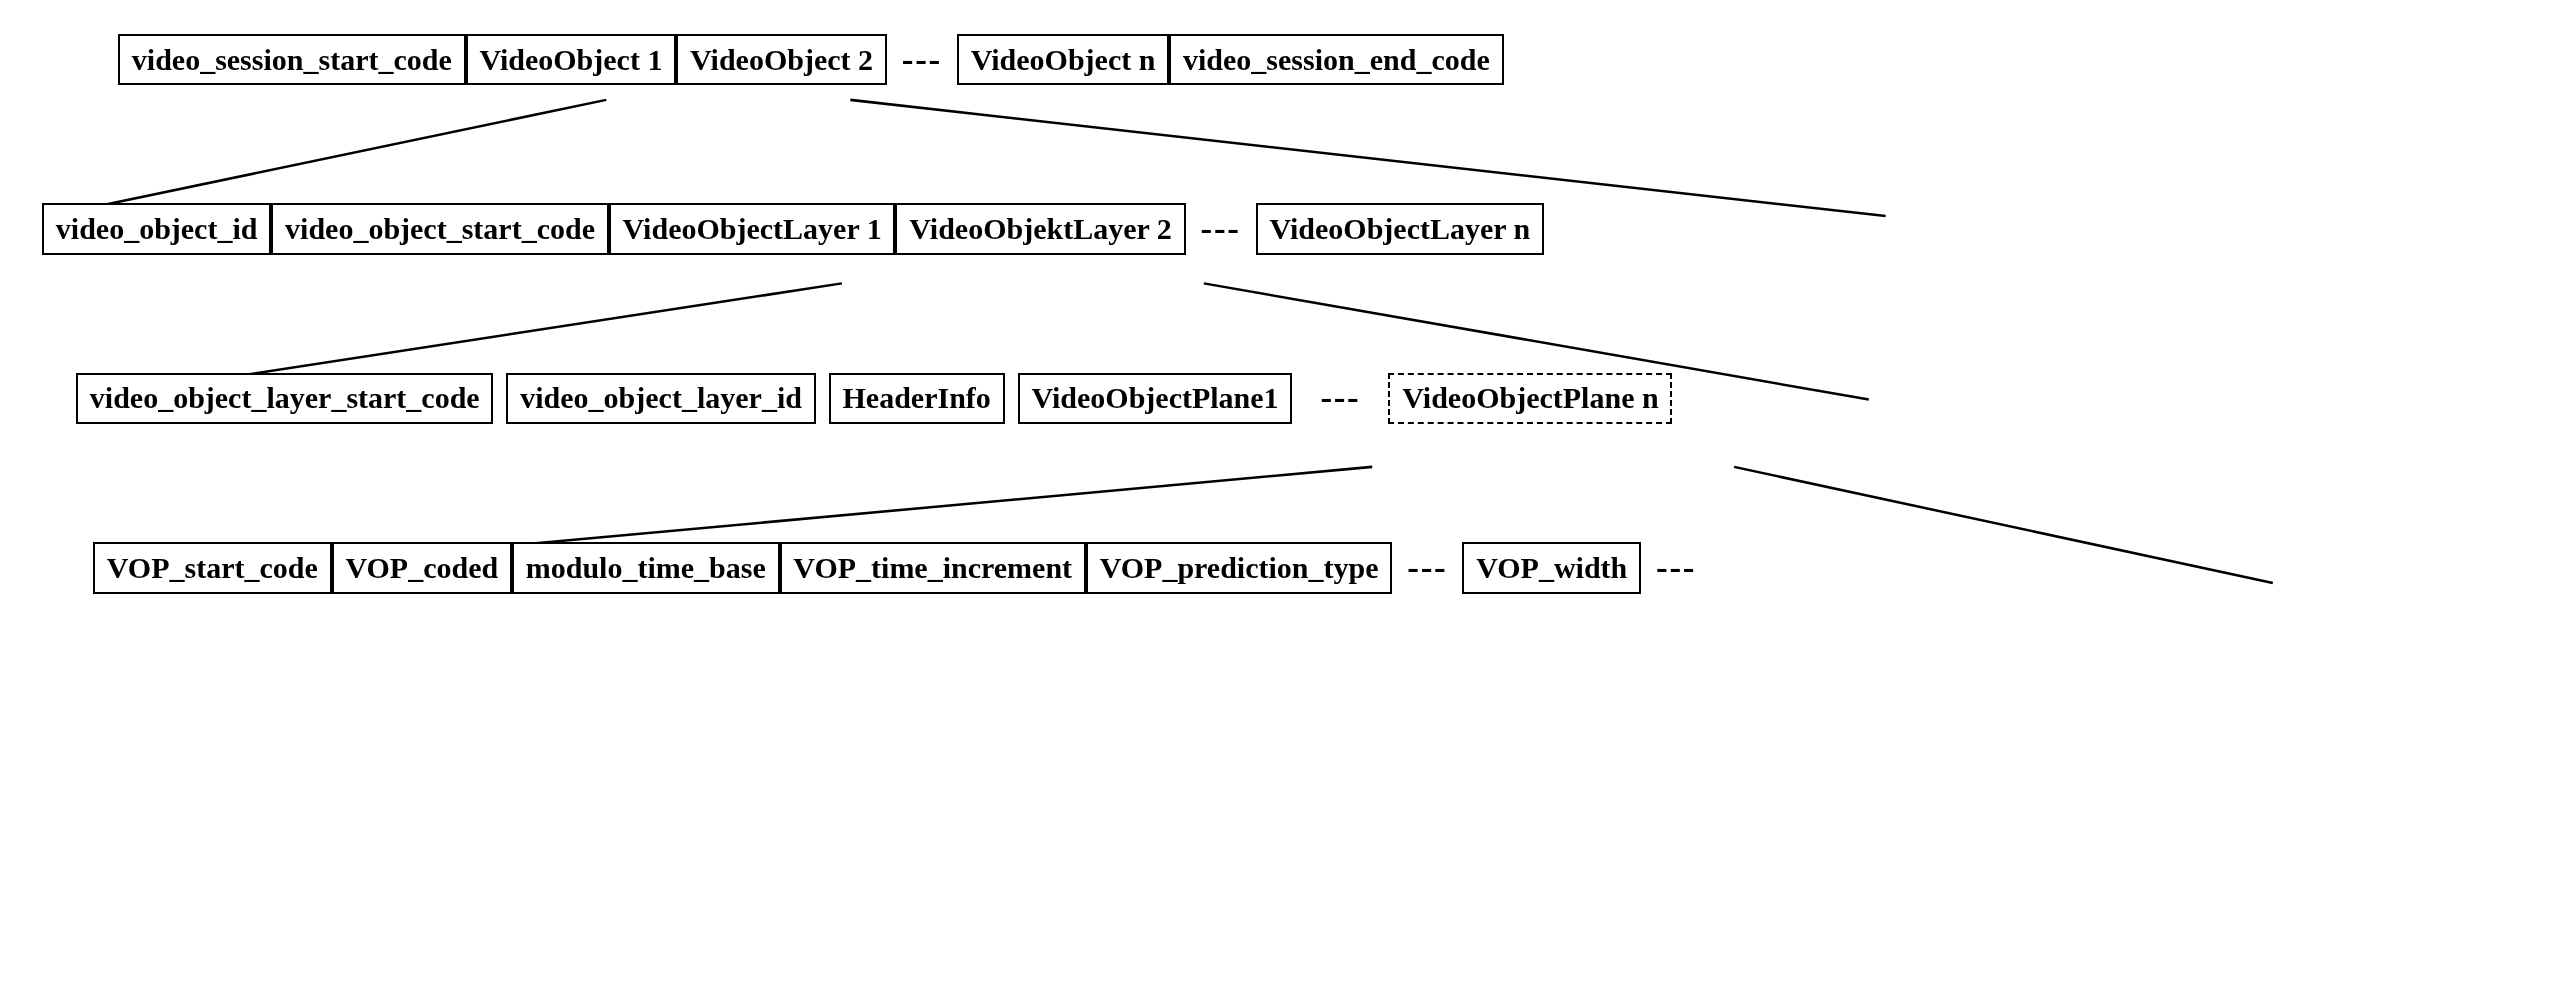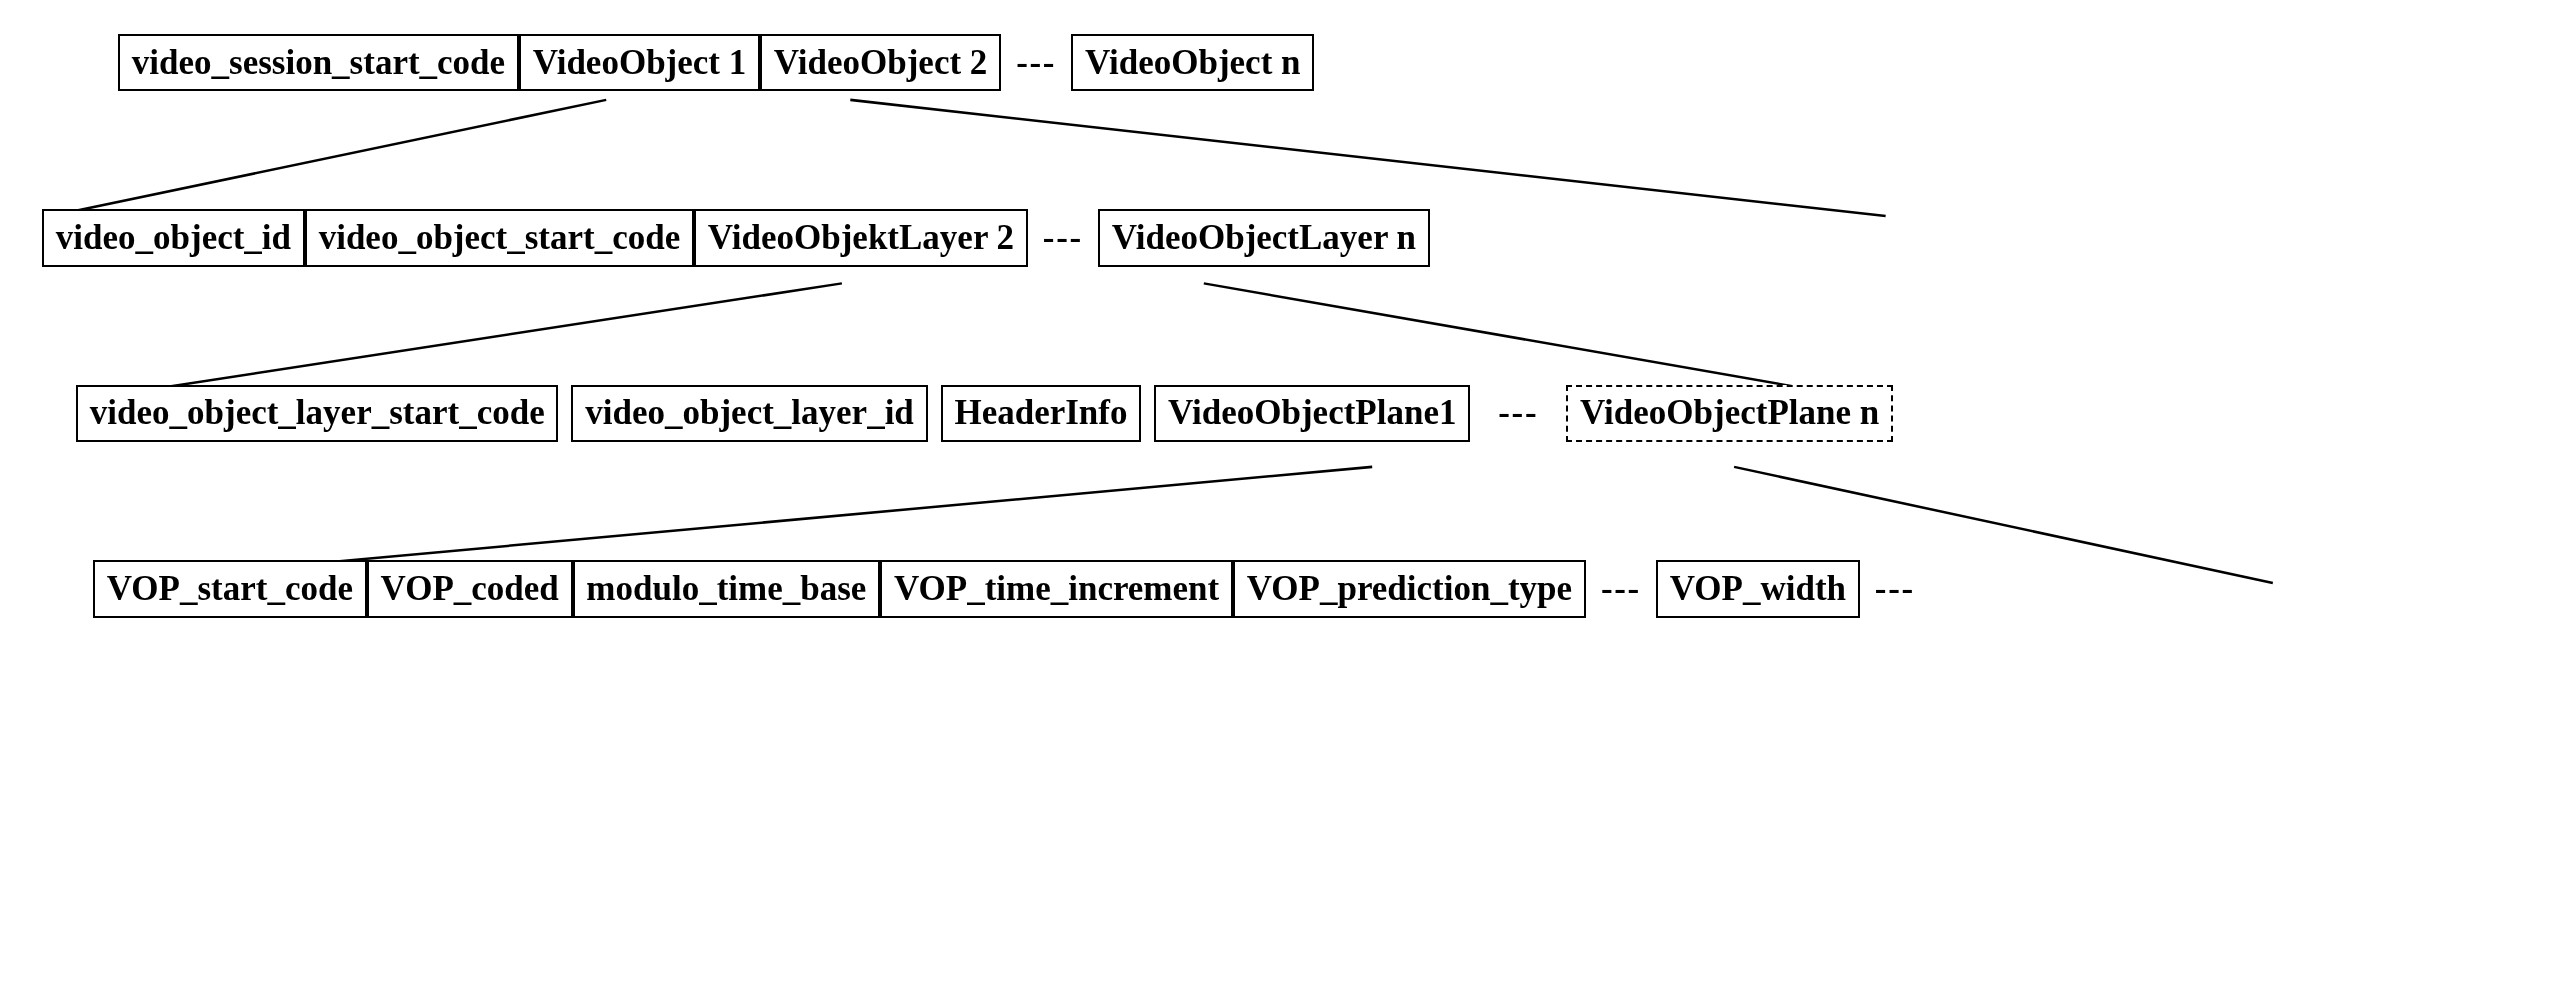--- a/index.html
+++ b/index.html
@@ -19,21 +19,21 @@
     gap: 0;
     margin-bottom: 118px;
     position: relative;
   }
   .row:last-child {
     margin-bottom: 0;
   }
   .box {
     border: 2.5px solid #000;
     padding: 6.7px 11.8px;
-    font-size: 35px;
+    font-size: 30px;
     font-weight: bold;
     white-space: nowrap;
     background: #fff;
   }
   .dashed {
     border-style: dashed;
   }
   .dots {
     font-size: 35px;
     font-weight: bold;
@@ -63,25 +63,27 @@
     <line x1="1610" y1="514" x2="100" y2="652" stroke="#000" stroke-width="3"></line>
     <line x1="2040" y1="514" x2="2680" y2="652" stroke="#000" stroke-width="3"></line>
   </svg>
 
   <div class="row" style="margin-left:101px;">
     <div class="box">video_session_start_code</div>
     <div class="box">VideoObject 1</div>
     <div class="box">VideoObject 2</div>
     <div class="dots">---</div>
     <div class="box">VideoObject n</div>
+    <div class="box">video_session_end_code</div>
   </div>
 
   <div class="row" style="margin-left:25px;">
     <div class="box">video_object_id</div>
     <div class="box">video_object_start_code</div>
+    <div class="box">VideoObjectLayer 1</div>
     <div class="box">VideoObjektLayer 2</div>
     <div class="dots">---</div>
     <div class="box">VideoObjectLayer n</div>
   </div>
 
   <div class="row" style="margin-left:59px;gap:13px;">
     <div class="box">video_object_layer_start_code</div>
     <div class="box">video_object_layer_id</div>
     <div class="box">HeaderInfo</div>
     <div class="box">VideoObjectPlane1</div>

